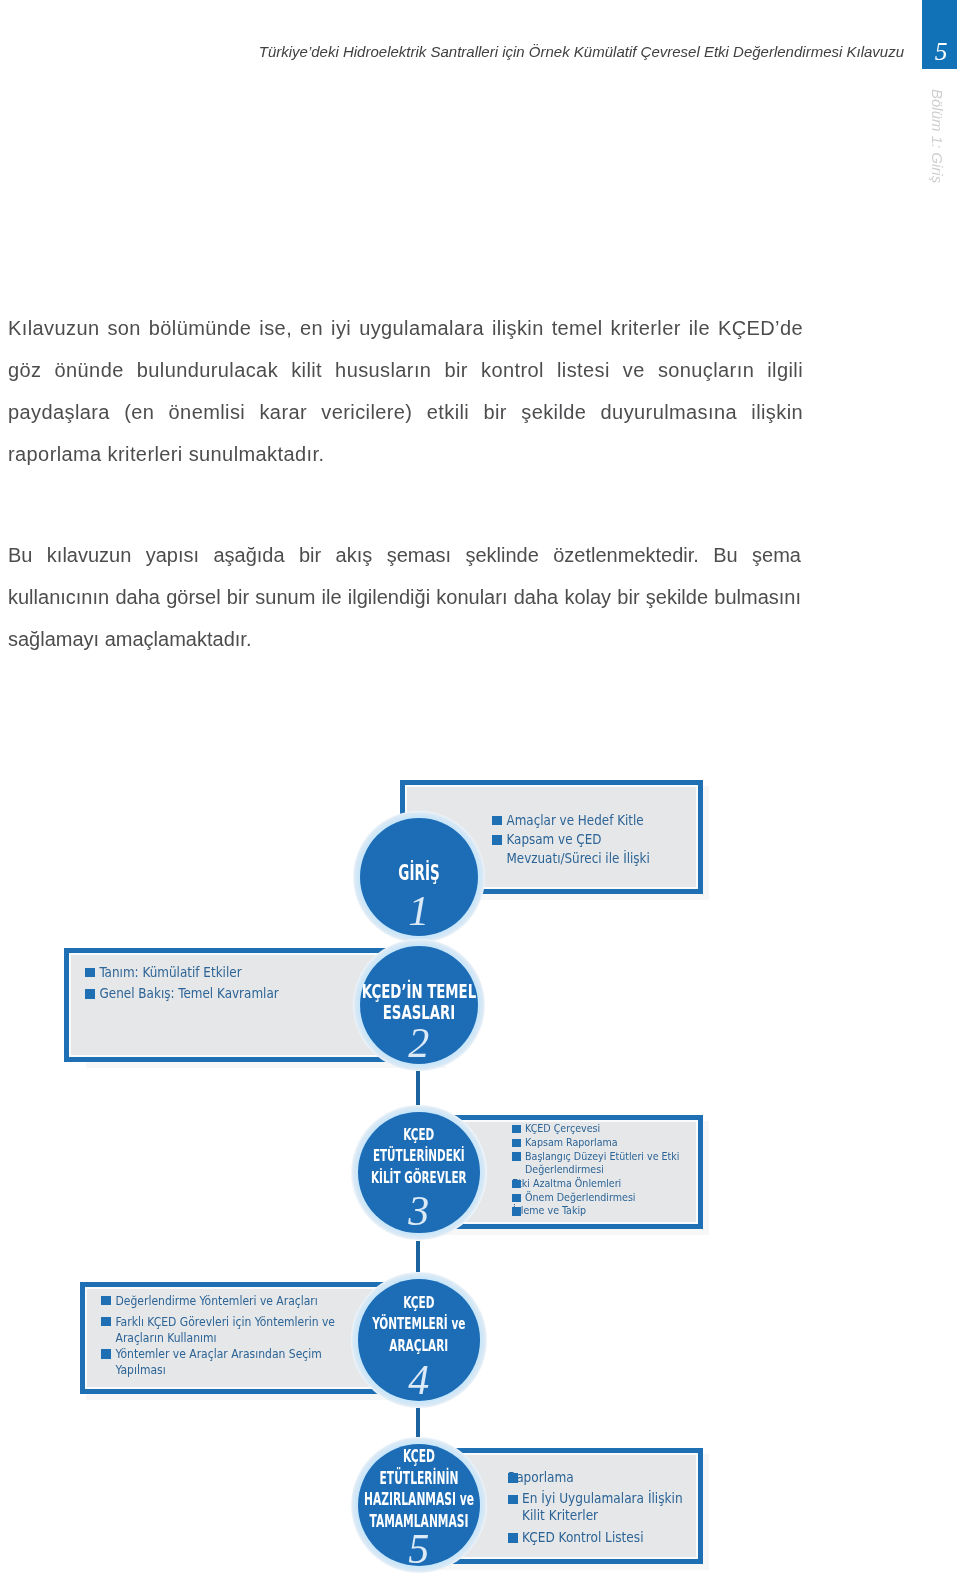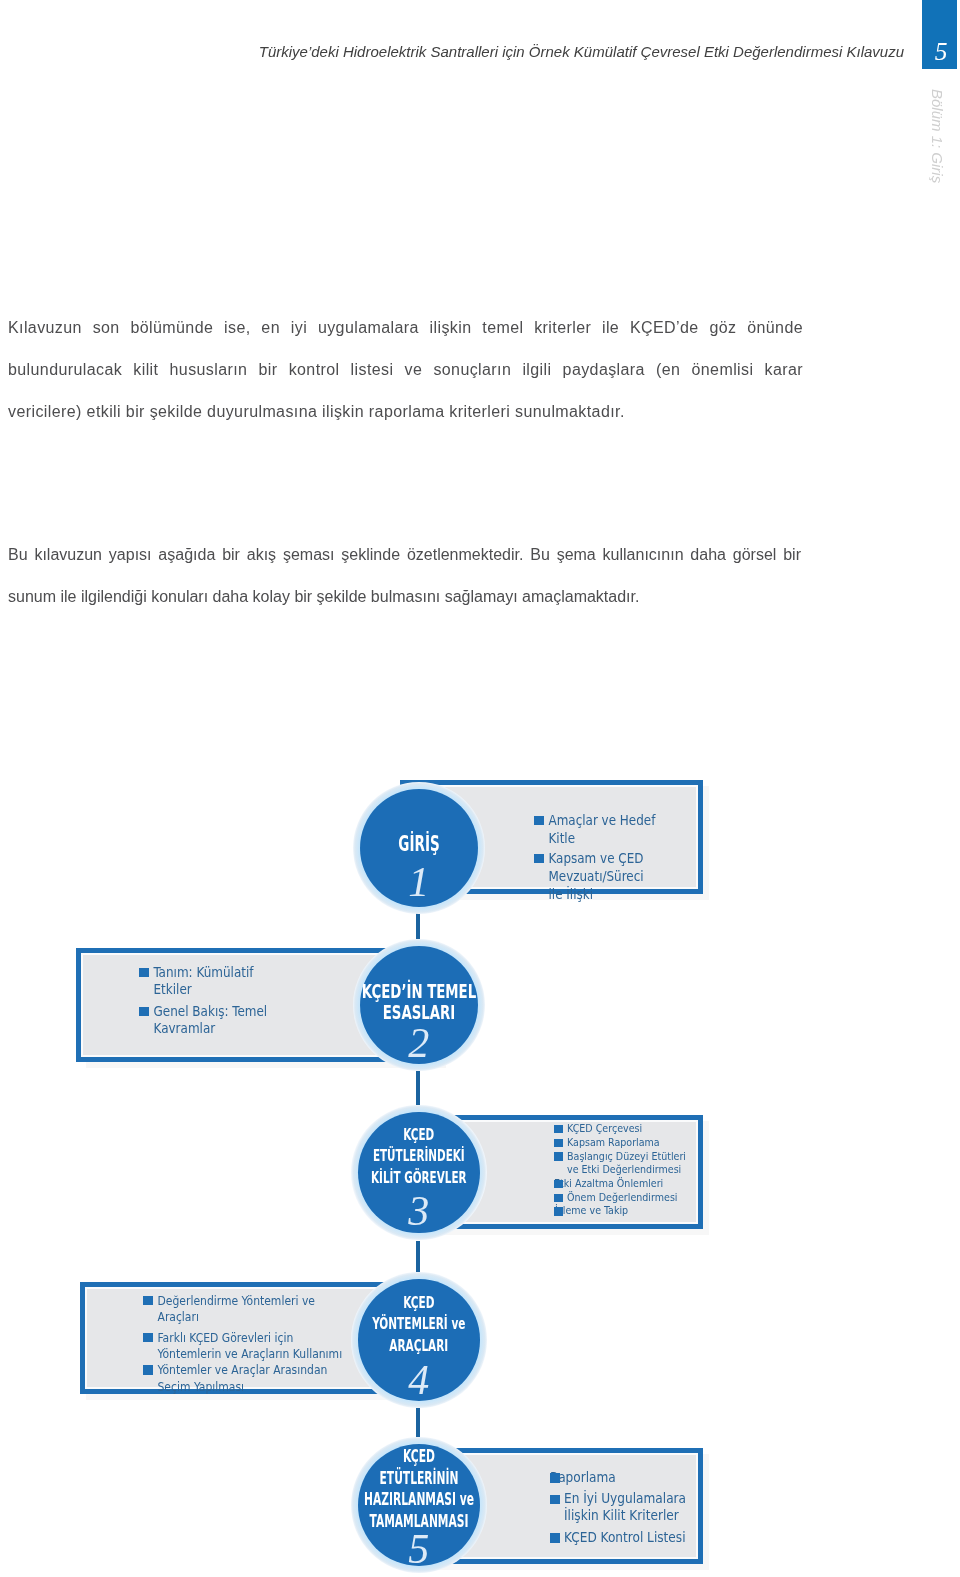--- a/index.html
+++ b/index.html
@@ -9,32 +9,32 @@
   
   .hdr-title{position:absolute;left:0;top:42px;width:904px;text-align:right;
     font-style:italic;font-size:15px;color:#404040;font-family:"Liberation Sans",sans-serif;line-height:19px;}
   .hdr-tab{position:absolute;left:922px;top:0;width:35px;height:69px;background:#1172b8;}
   .hdr-tab span{position:absolute;left:3px;right:0;top:39px;text-align:center;color:#ffffff;font-style:italic;
     font-size:25.5px;line-height:25.5px;font-family:"Liberation Serif",serif;}
   .side-text{position:absolute;left:928px;top:89px;color:#cfcfcf;font-style:italic;font-size:15px;
     writing-mode:vertical-rl;white-space:nowrap;font-family:"Liberation Sans",sans-serif;line-height:19px;}
 
   
-  .para{position:absolute;color:#4d4d4f;font-size:16px;line-height:42.2px;text-align:justify;}
+  .para{position:absolute;color:#4d4d4f;font-size:20px;line-height:42.2px;text-align:justify;}
   #p1{left:8px;top:306.5px;width:795px;letter-spacing:0.4px;}
   #p2{left:8px;top:533.5px;width:793px;letter-spacing:0px;}
 
   
   .flow{position:absolute;left:0;top:0;width:960px;height:1577px;}
   .conn{position:absolute;width:4.2px;background:#1a639f;}
   .fshadow{position:absolute;background:#d9dadb;opacity:.22;}
   .fbox{position:absolute;background:#e6e7e9;border:5px solid #1f6fb5;box-sizing:border-box;}
   .fbox .inner{position:absolute;inset:0;border:2px solid #fafbfc;box-sizing:border-box;}
   .fbox ul{margin:0;padding:0;list-style:none;position:absolute;}
-  .fbox li{color:#2c6496;position:relative;font-family:"DejaVu Sans Condensed","Liberation Sans",sans-serif;margin-left:42px;}
+  .fbox li{color:#2c6496;position:relative;font-family:"DejaVu Sans Condensed","Liberation Sans",sans-serif;}
   .fbox li .bullet{position:absolute;left:0;background:#1f6fb5;}
   .circwrap{position:absolute;}
   .ring{position:absolute;border-radius:50%;background:radial-gradient(circle closest-side,#c9e6fa 0%,#c9e6fa 91%,#dbe9f4 97%,#eff5fb 100%);}
   .circ{position:absolute;border-radius:50%;background:#1c6db6;color:#fff;text-align:center;}
   .circ .t{position:absolute;left:-60px;right:-60px;font-weight:bold;
      font-family:"DejaVu Sans Condensed","Liberation Sans",sans-serif;
      color:#ffffff;white-space:nowrap;}
   .circ .tline{display:block;transform-origin:50% 50%;}
   .circ .n{position:absolute;left:0;right:0;font-style:italic;
      font-family:"Liberation Serif",serif;color:#dceaf7;}
@@ -59,21 +59,21 @@
       <div class="conn" style="left: 416.2px; top: 1407.6px; height: 29.8px;"></div>
       <div class="fshadow" style="left: 406px; top: 786.3px; width: 303px; height: 114px;"></div>
       <div class="fbox" style="left: 400px; top: 780.3px; width: 303px; height: 114px;">
         <div class="inner"></div>
         <ul style="left: 87px; width: 165px; top: 26.7px; font-size: 13.3px; line-height: 18.4px;">
           <li style="padding-left: 14.5px; margin-bottom: 0.8px;"><span class="bullet" style="height: 9.5px; width: 9.5px; top: 4px;"></span><span>Amaçlar ve Hedef Kitle</span></li>
           <li style="padding-left: 14.5px;"><span class="bullet" style="height: 9.5px; width: 9.5px; top: 4px;"></span><span>Kapsam ve ÇED Mevzuatı/Süreci ile İlişki</span></li>
         </ul>
       </div>
       <div class="fshadow" style="left: 86px; top: 953.8px; width: 360px; height: 113.8px;"></div>
-      <div class="fbox" style="left: 76px; top: 947.8px; width: 360px; height: 113.8px; text-decoration: underline;">
+      <div class="fbox" style="left: 64px; top: 947.8px; width: 360px; height: 113.8px; text-decoration: underline;">
         <div class="inner"></div>
         <ul style="left: 16px; width: 198px; top: 11.2px; font-size: 13.35px; line-height: 17.3px;">
           <li style="padding-left: 14.5px; margin-bottom: 4px;"><span class="bullet" style="height: 9.5px; width: 9.5px; top: 4px;"></span><span>Tanım: Kümülatif Etkiler</span></li>
           <li style="padding-left: 14.5px; margin-bottom: 4px;"><span class="bullet" style="height: 9.5px; width: 9.5px; top: 4px;"></span><span>Genel Bakış: Temel Kavramlar</span></li>
         </ul>
       </div>
       <div class="fshadow" style="left: 406px; top: 1120.7px; width: 303px; height: 114px;"></div>
       <div class="fbox" style="left: 400px; top: 1114.7px; width: 303px; height: 114px;">
         <div class="inner"></div>
         <ul style="left: 107px; width: 175px; top: 2.3px; font-size: 10.6px; line-height: 13.6px;">
@@ -96,21 +96,21 @@
       </div>
       <div class="fshadow" style="left: 406px; top: 1454.3px; width: 303px; height: 115.5px;"></div>
       <div class="fbox" style="left: 400px; top: 1448.3px; width: 303px; height: 115.5px;">
         <div class="inner"></div>
         <ul style="left: 103px; width: 182px; top: 15.5px; font-size: 13.5px; line-height: 17.4px;">
           <li style="margin-bottom: 3.8px;"><span class="bullet" style="height: 9.5px; width: 9.5px; top: 4.5px;"></span><span>Raporlama</span></li>
           <li style="padding-left: 14px; margin-bottom: 3.8px;"><span class="bullet" style="height: 9.5px; width: 9.5px; top: 4.5px;"></span><span>En İyi Uygulamalara İlişkin Kilit Kriterler</span></li>
           <li style="padding-left: 14px;"><span class="bullet" style="height: 9.5px; width: 9.5px; top: 4.5px;"></span><span>KÇED Kontrol Listesi</span></li>
         </ul>
       </div>
-      <div class="circwrap" style="left: 352.8px; top: 782px; width: 132px; height: 132px;">
+      <div class="circwrap" style="left: 352.8px; top: 811px; width: 132px; height: 132px;">
         <div class="ring" style="inset: 0px;"></div>
         <div class="circ" style="left: 7px; top: 7px; width: 118px; height: 118px;">
           <div class="t" style="font-size: 21px; line-height: 21px; top: 45px;">
             <span class="tline" style="transform: scaleX(0.716);">GİRİŞ</span>
           </div>
           <div class="n" style="font-size: 42px; line-height: 42px; top: 72.4px;">1</div>
         </div>
       </div>
       <div class="circwrap" style="left: 352.8px; top: 939.1px; width: 132px; height: 132px;">
         <div class="ring" style="inset: 0px;"></div>

